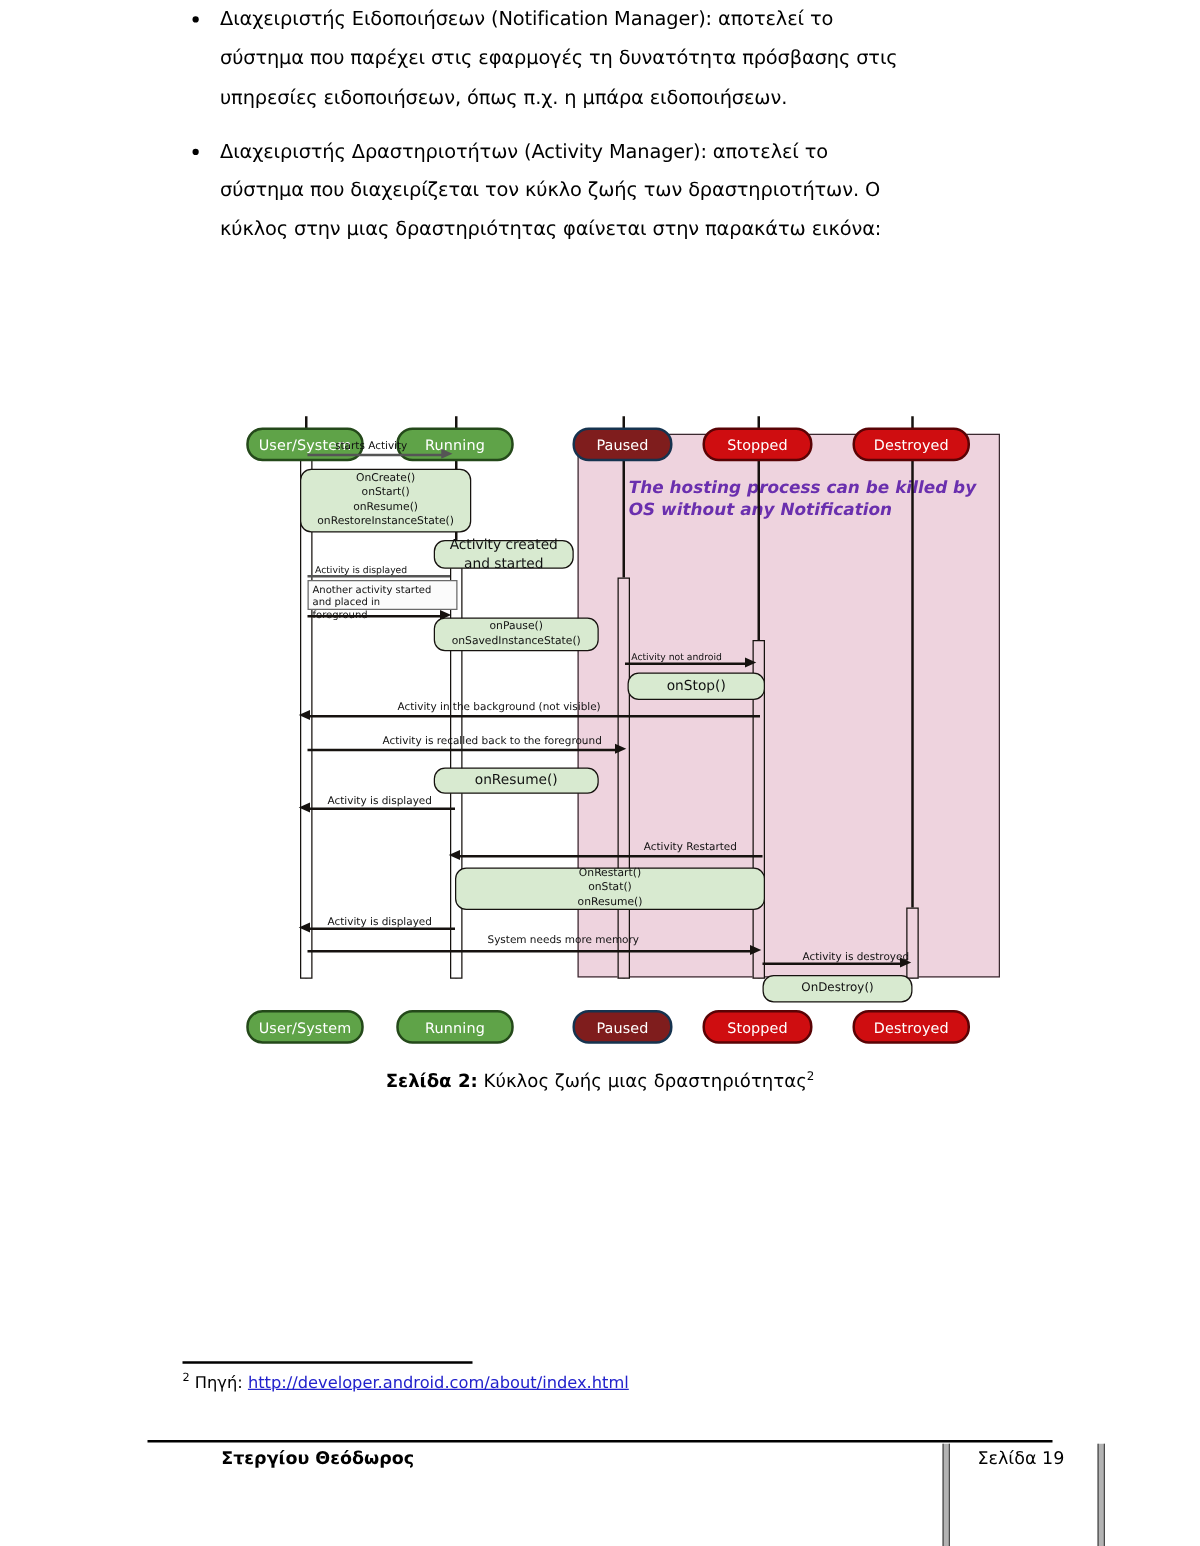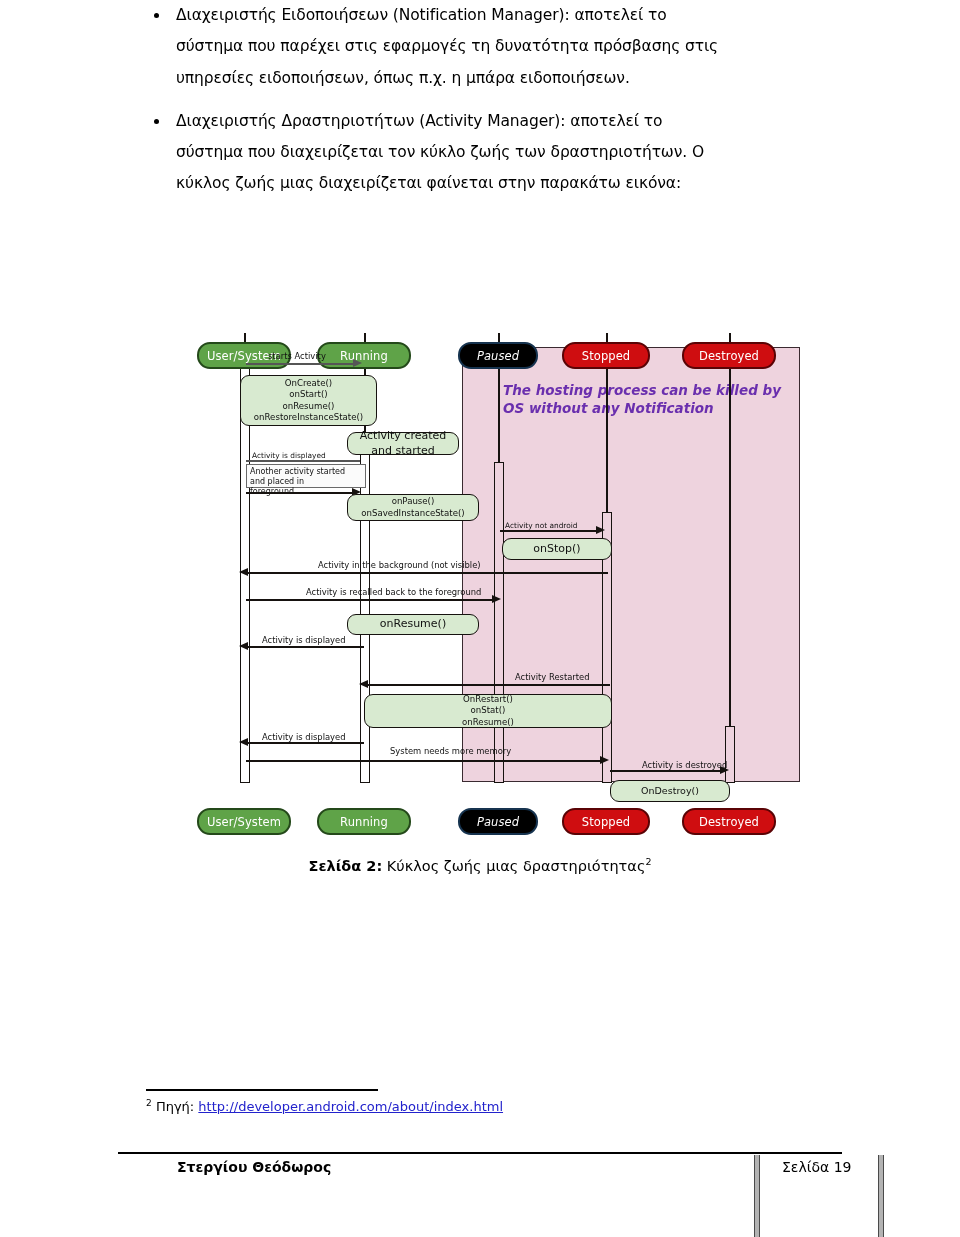--- a/index.html
+++ b/index.html
@@ -77,21 +77,21 @@
     justify-content: center;
     color: #ffffff;
     font-size: 11.5px;
     font-family: "DejaVu Sans", "Liberation Sans", sans-serif;
     letter-spacing: 0.1px;
     box-sizing: border-box;
     white-space: nowrap;
     margin-top: 24px;
   }
   .pill.green  { background: #5fa348; border-color: #24491a; }
-  .pill.blue   { background: #000000; border-color: #16334f; font-style: italic; }
+  .pill.blue   { background: #7f1d1d; border-color: #16334f; }
   .pill.red    { background: #cf0d10; border-color: #5a0305; }
 
   
   .killzone {
     position: absolute;
     background: #eed3de;
     border: 1.5px solid #3a2a30;
     box-sizing: border-box;
   }
   .killnote {
@@ -253,21 +253,21 @@
 <div class="content">
   <ul class="bullets">
     <li class="bullet">
       <p>Διαχειριστής Ειδοποιήσεων (Notification Manager): αποτελεί το</p>
       <p>σύστημα που παρέχει στις εφαρμογές τη δυνατότητα πρόσβασης στις</p>
       <p class="last">υπηρεσίες ειδοποιήσεων, όπως π.χ. η μπάρα ειδοποιήσεων.</p>
     </li>
     <li class="bullet">
       <p>Διαχειριστής Δραστηριοτήτων (Activity Manager): αποτελεί το</p>
       <p>σύστημα που διαχειρίζεται τον κύκλο ζωής των δραστηριοτήτων. Ο</p>
-      <p class="last">κύκλος ζωής μιας διαχειρίζεται φαίνεται στην παρακάτω εικόνα:</p>
+      <p class="last">κύκλος στην μιας δραστηριότητας φαίνεται στην παρακάτω εικόνα:</p>
     </li>
   </ul>
 </div>
 
 <div class="figure-wrap">
   <div class="diagram">
 
     <div class="killzone" style="left:282px; top:51px; width:338px; height:435px;"></div>
     <div class="killnote" style="left:323px; top:86px; width:300px;">The hosting process can be killed by
 OS without any Notification</div>

